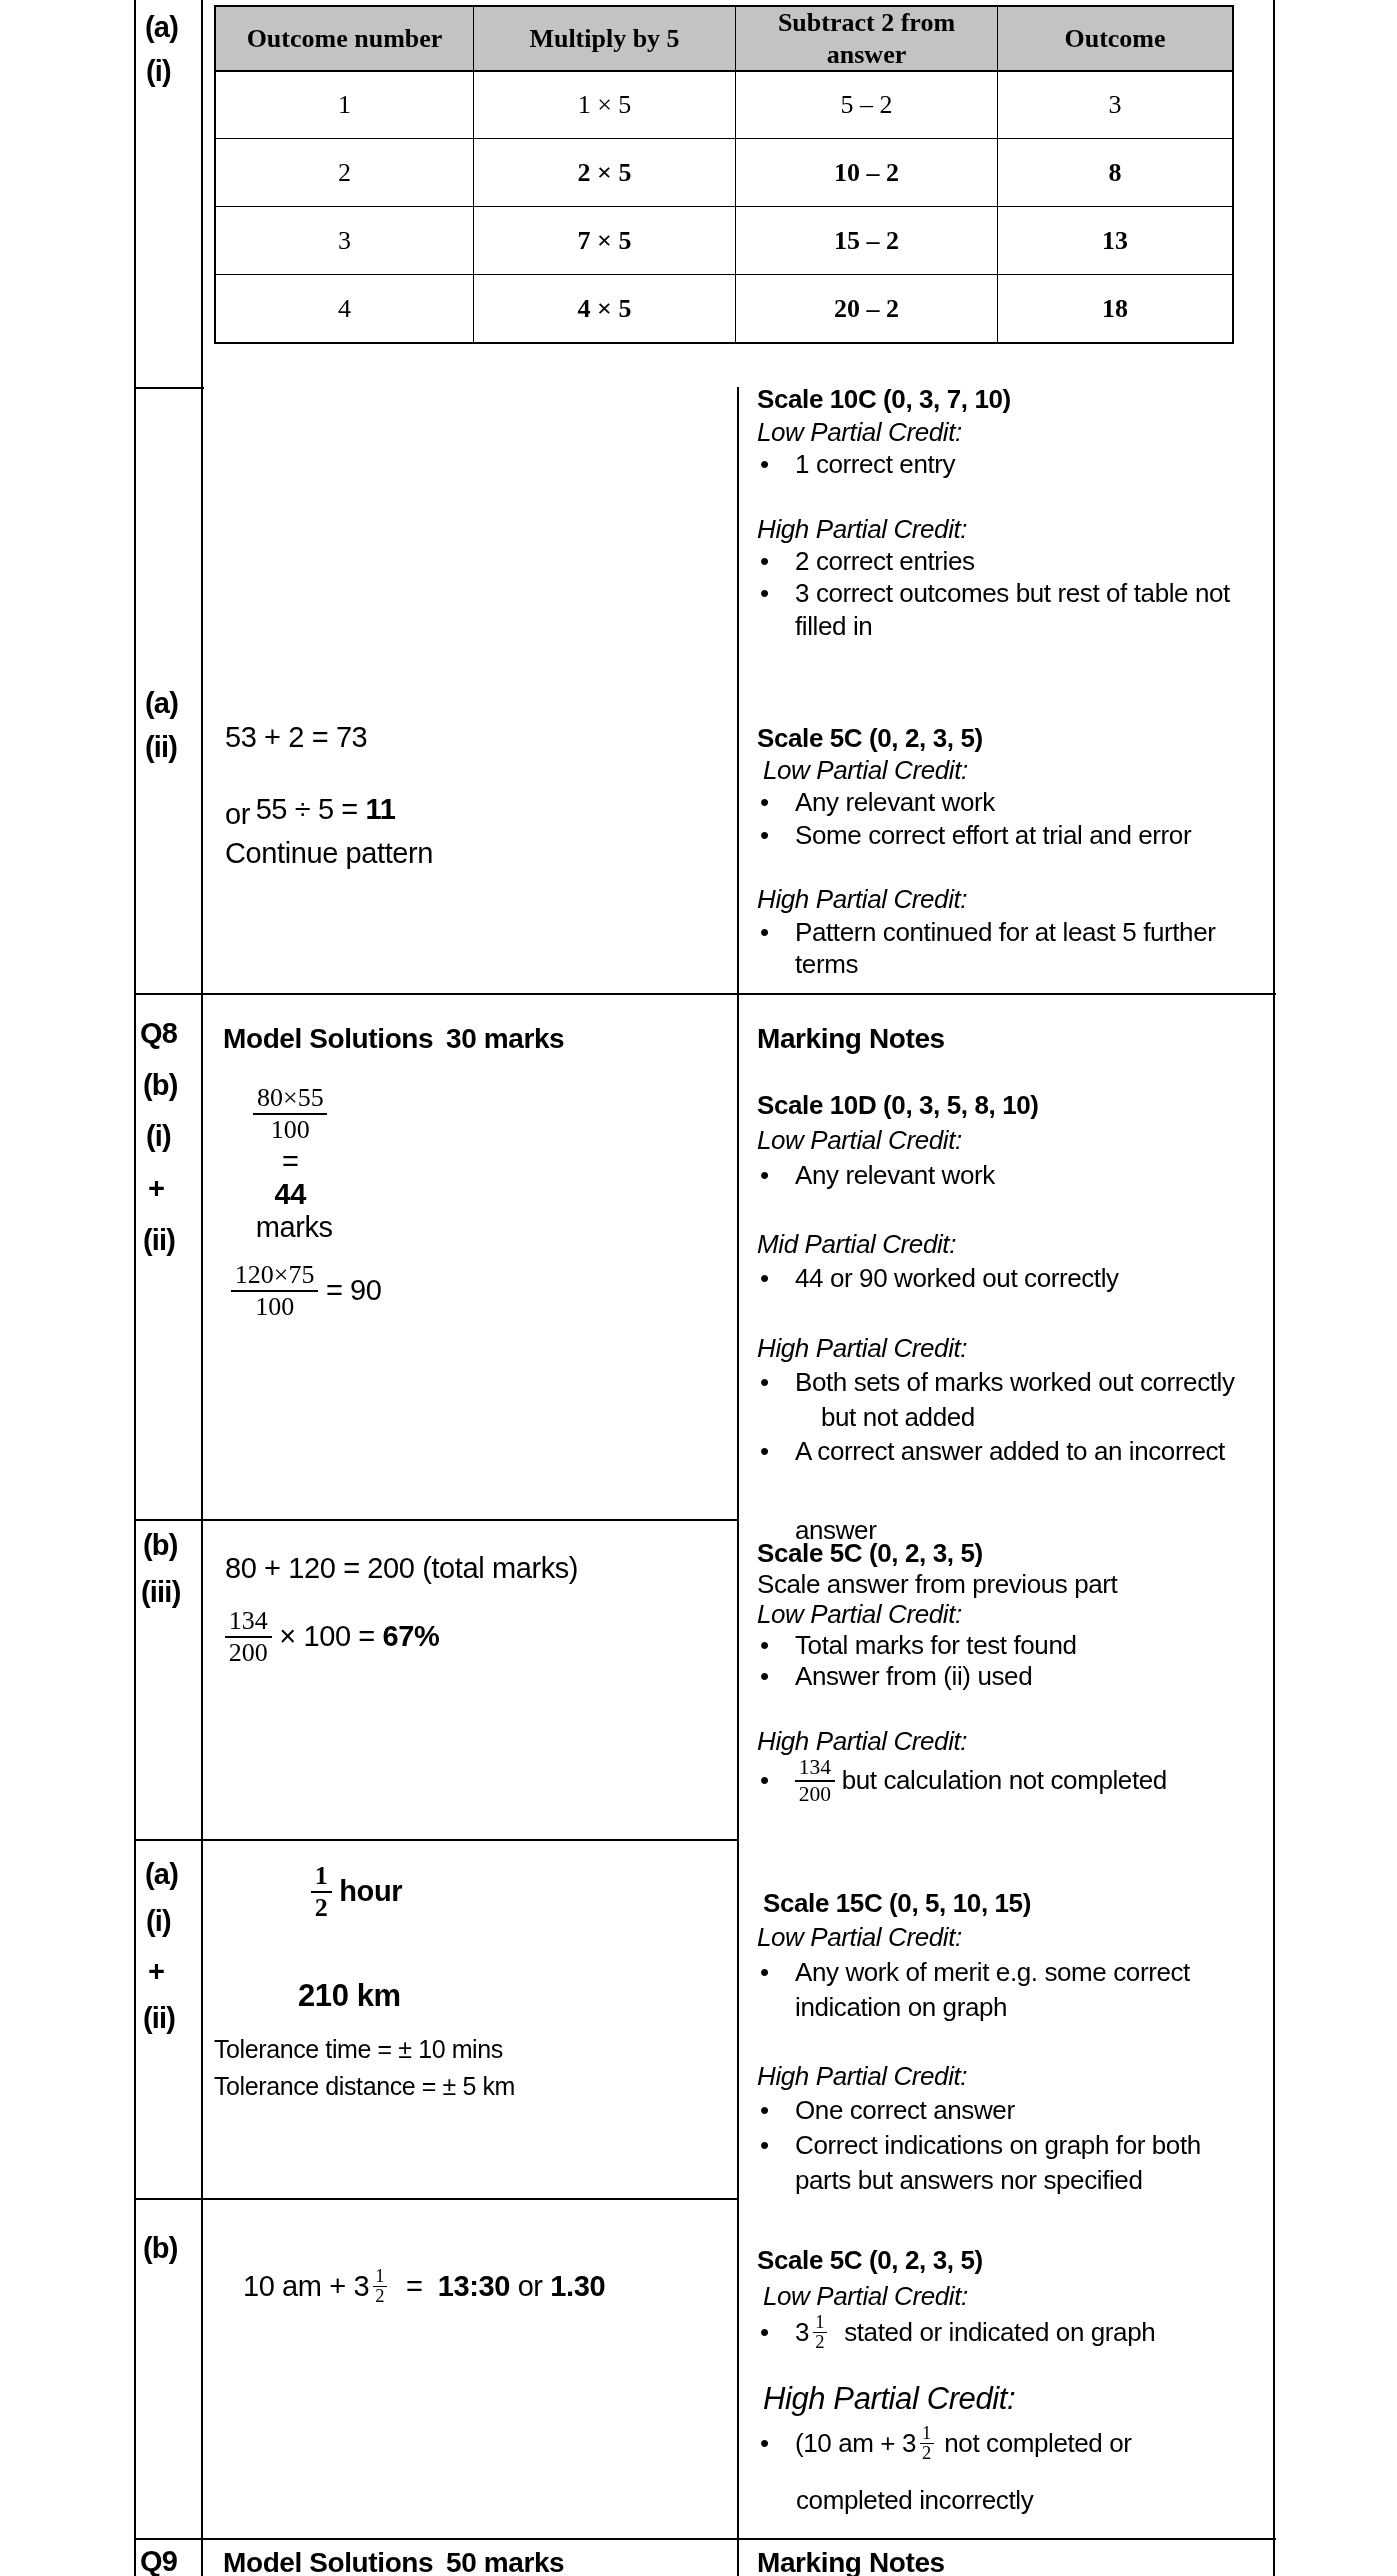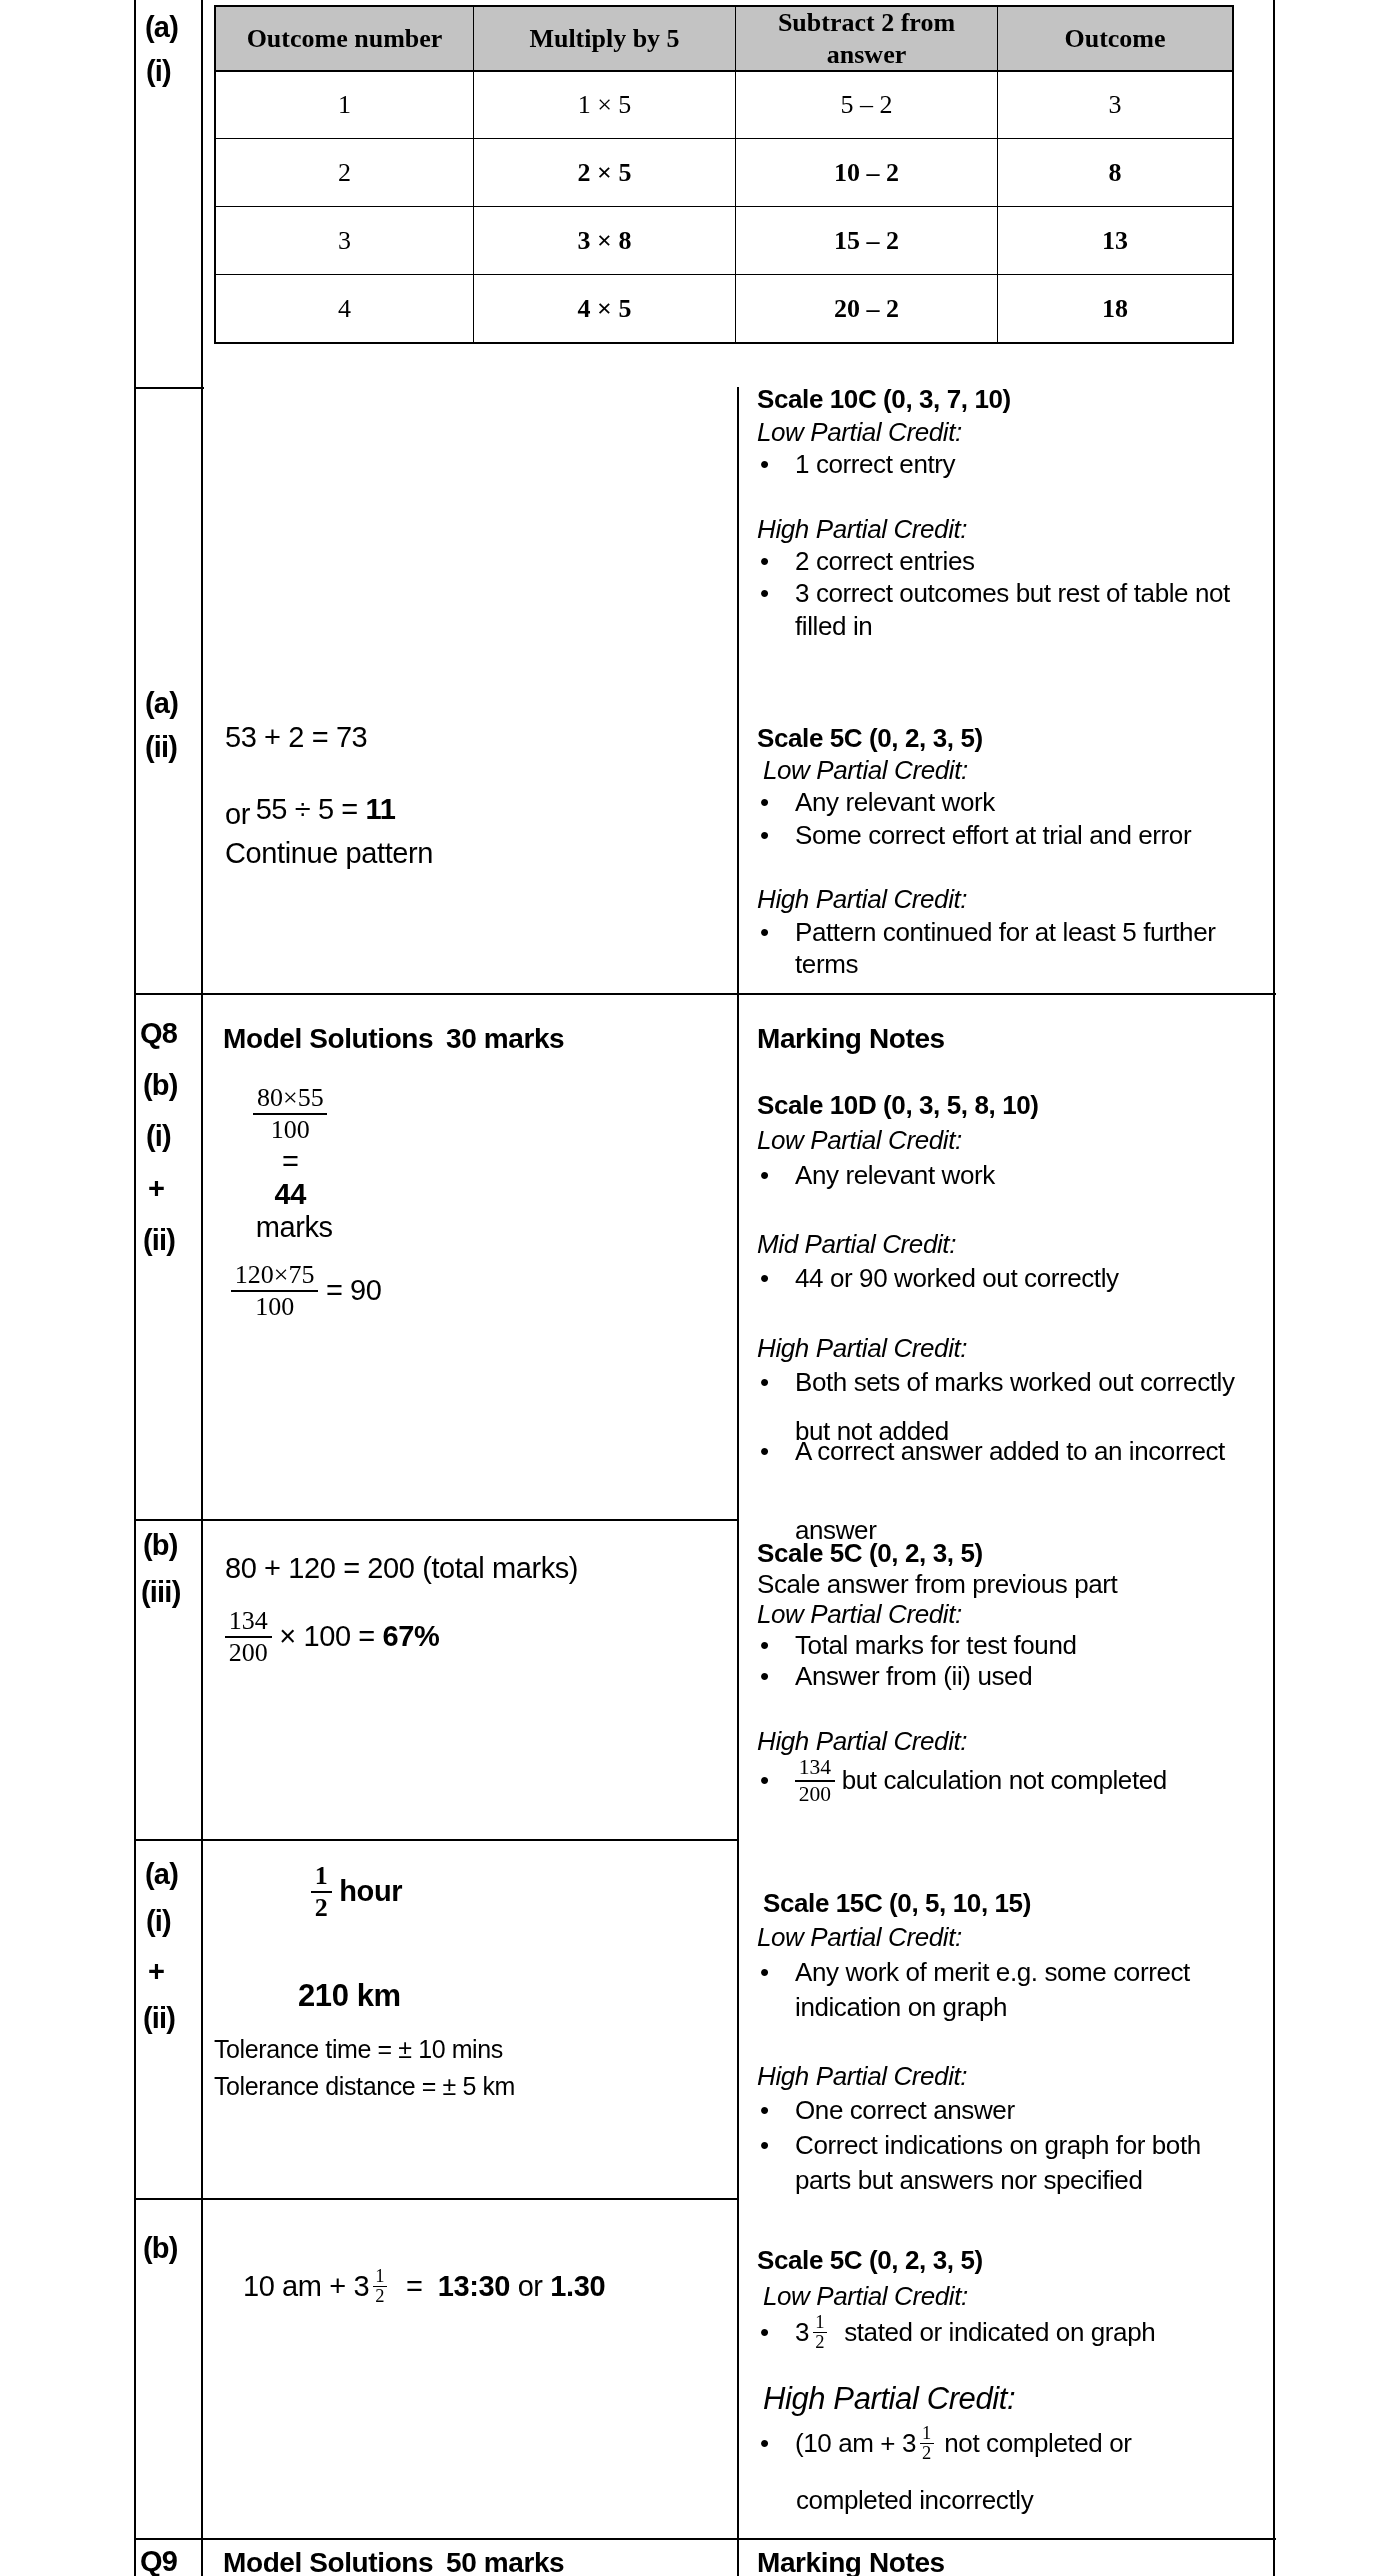--- a/index.html
+++ b/index.html
@@ -93,21 +93,21 @@
         <td>3</td>
       </tr>
       <tr class="boldrow">
         <td style="font-weight:normal;">2</td>
         <td>2 × 5</td>
         <td>10 – 2</td>
         <td>8</td>
       </tr>
       <tr class="boldrow">
         <td style="font-weight:normal;">3</td>
-        <td>3 × 8</td>
+        <td>7 × 5</td>
         <td>15 – 2</td>
         <td>13</td>
       </tr>
       <tr class="boldrow">
         <td style="font-weight:normal;">4</td>
         <td>4 × 5</td>
         <td>20 – 2</td>
         <td>18</td>
       </tr>
     </tbody>
@@ -182,21 +182,21 @@
   <div class="note ncred" style="left:757px;top:1229px;">Mid Partial Credit:</div>
   <div class="note brow" style="left:760px;top:1263px;">
     <span class="bmark">•</span>
     <span>44 or 90 worked out correctly</span>
   </div>
   <div class="note ncred" style="left:757px;top:1333px;">High Partial Credit:</div>
   <div class="note brow" style="left:760px;top:1367px;">
     <span class="bmark">•</span>
     <span>Both sets of marks worked out correctly</span>
   </div>
-  <div class="note" style="left:795px;top:1402px;margin-top:14px;">but not added</div>
+  <div class="note" style="left:821px;top:1402px;">but not added</div>
   <div class="note brow" style="left:760px;top:1436px;">
     <span class="bmark">•</span>
     <span>A correct answer added to an incorrect</span>
   </div>
   <div class="note" style="left:795px;top:1471px;margin-top:44px;">answer</div>
 
   <div class="sol" style="left:225px;top:1552px;">80 + 120 = 200 (total marks)</div>
   <div class="sol eqrow" style="left:225px;top:1606px;">
     <span class="frac big">
       <span class="fn">134</span>

